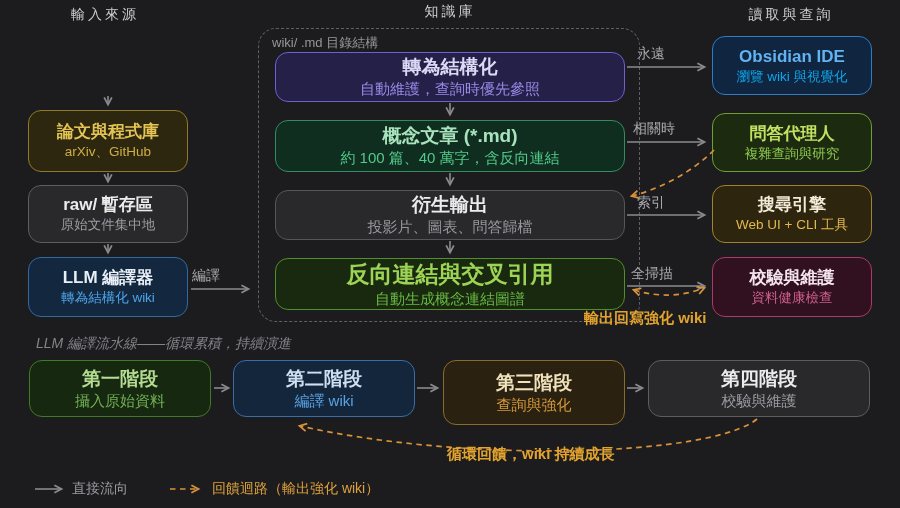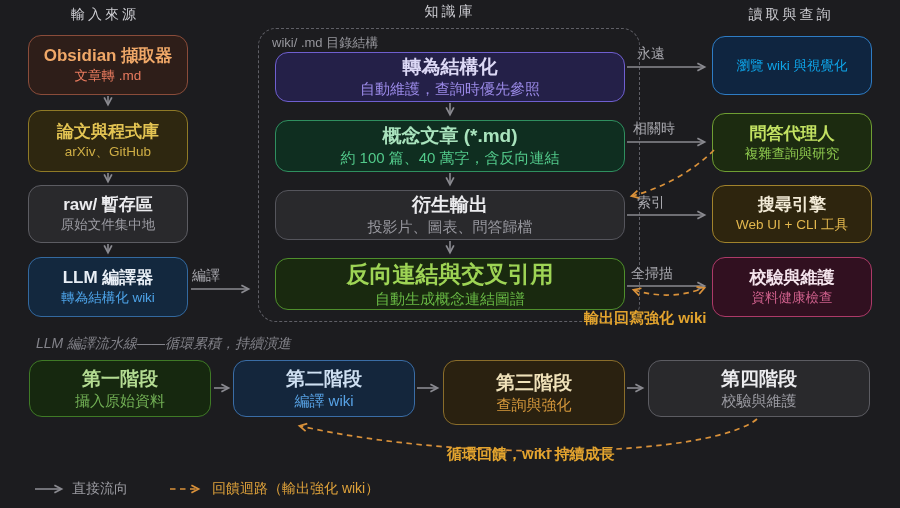--- a/index.html
+++ b/index.html
@@ -43,24 +43,20 @@
 
 <div id="canvas">
 
   <div class="hdr" style="left:52px;top:6px;width:106px;">輸入來源</div>
   <div class="hdr" style="left:398px;top:3px;width:104px;">知識庫</div>
   <div class="hdr" style="left:736px;top:6px;width:110px;">讀取與查詢</div>
 
   <div id="wiki-box"></div>
   <div id="wiki-label">wiki/ .md 目錄結構</div>
 
-  <div class="box n-capture" style="left:28px;top:35px;width:160px;height:60px;">
-    <div class="bt">Obsidian 擷取器</div>
-    <div class="bs">文章轉 .md</div>
-  </div>
   <div class="box n-papers" style="left:28px;top:110px;width:160px;height:62px;">
     <div class="bt">論文與程式庫</div>
     <div class="bs">arXiv、GitHub</div>
   </div>
   <div class="box n-raw" style="left:28px;top:185px;width:160px;height:58px;">
     <div class="bt">raw/ 暫存區</div>
     <div class="bs">原始文件集中地</div>
   </div>
   <div class="box n-llm" style="left:28px;top:257px;width:160px;height:60px;">
     <div class="bt">LLM 編譯器</div>
@@ -78,20 +74,21 @@
   <div class="box mid n-derived" style="left:275px;top:190px;width:350px;height:50px;">
     <div class="bt">衍生輸出</div>
     <div class="bs">投影片、圖表、問答歸檔</div>
   </div>
   <div class="box mid n-backlink" style="left:275px;top:258px;width:350px;height:52px;">
     <div class="bt">反向連結與交叉引用</div>
     <div class="bs">自動生成概念連結圖譜</div>
   </div>
 
   <div class="box n-ide" style="left:712px;top:36px;width:160px;height:59px;">
+    <div class="bt">Obsidian IDE</div>
     <div class="bs">瀏覽 wiki 與視覺化</div>
   </div>
   <div class="box n-qa" style="left:712px;top:113px;width:160px;height:59px;">
     <div class="bt">問答代理人</div>
     <div class="bs">複雜查詢與研究</div>
   </div>
   <div class="box n-search" style="left:712px;top:185px;width:160px;height:58px;">
     <div class="bt">搜尋引擎</div>
     <div class="bs">Web UI + CLI 工具</div>
   </div>

